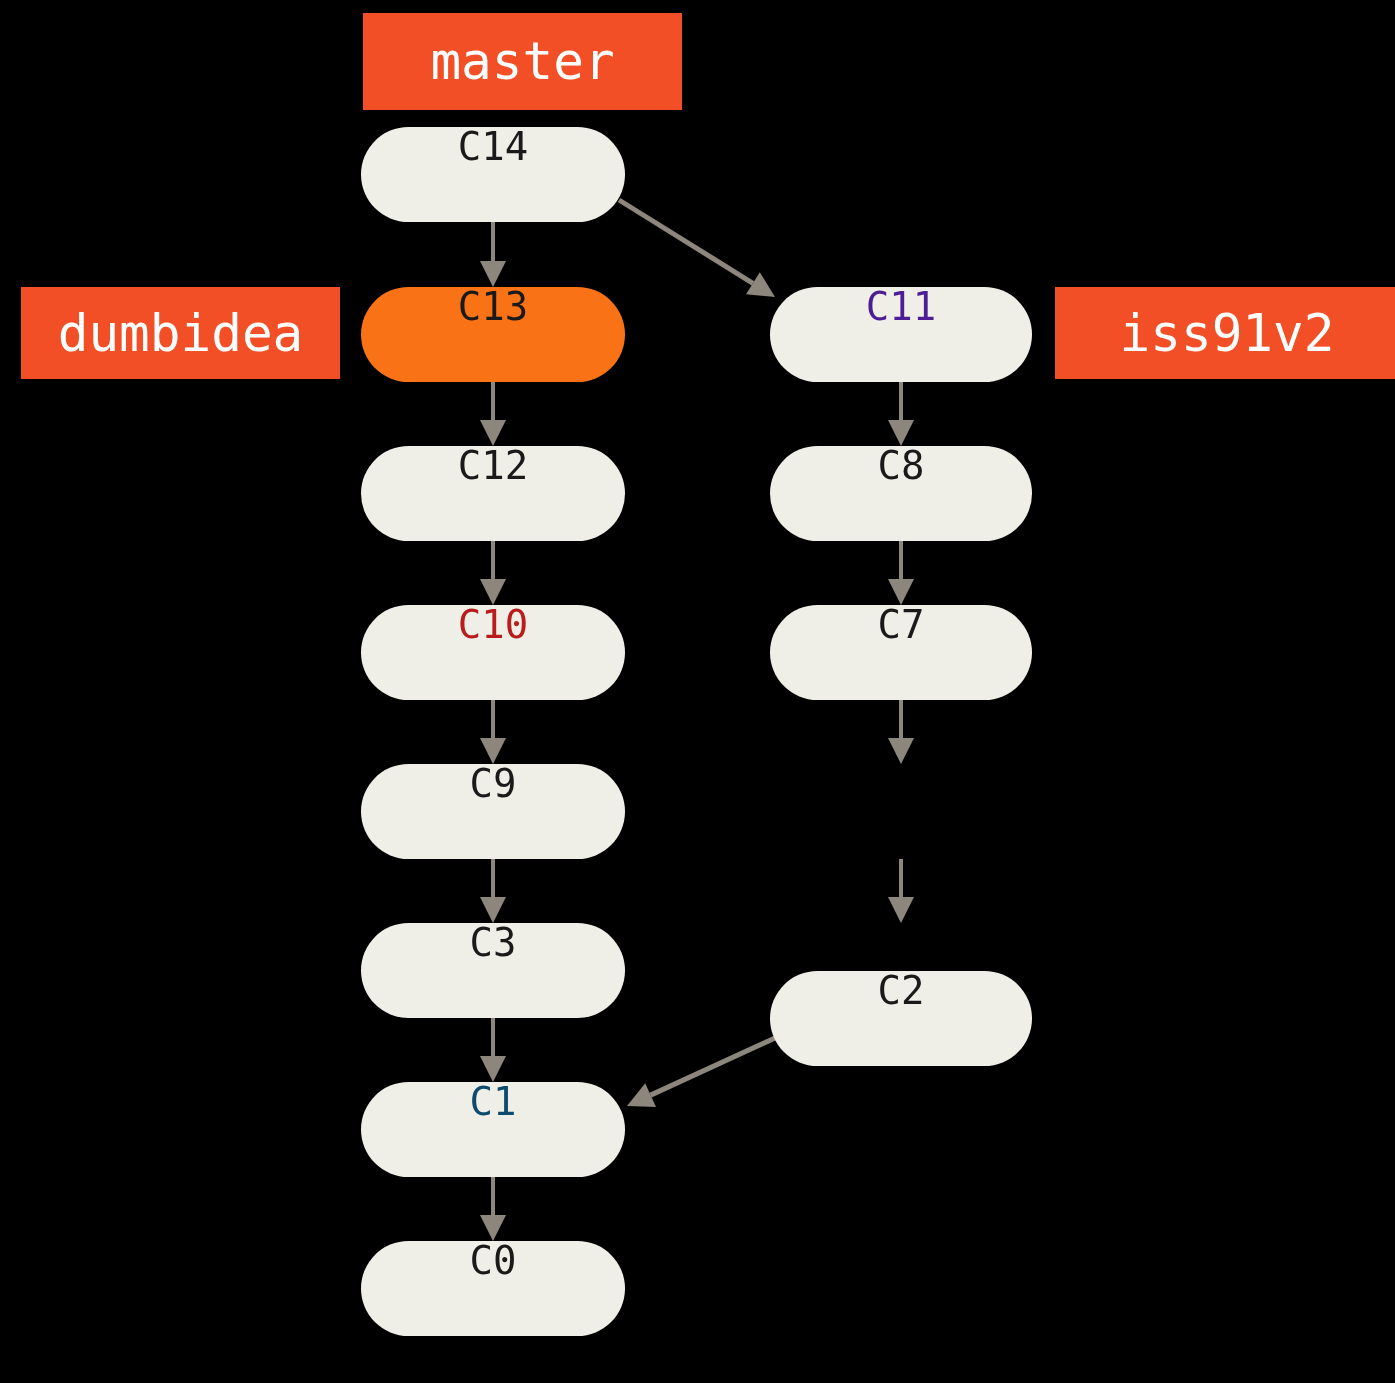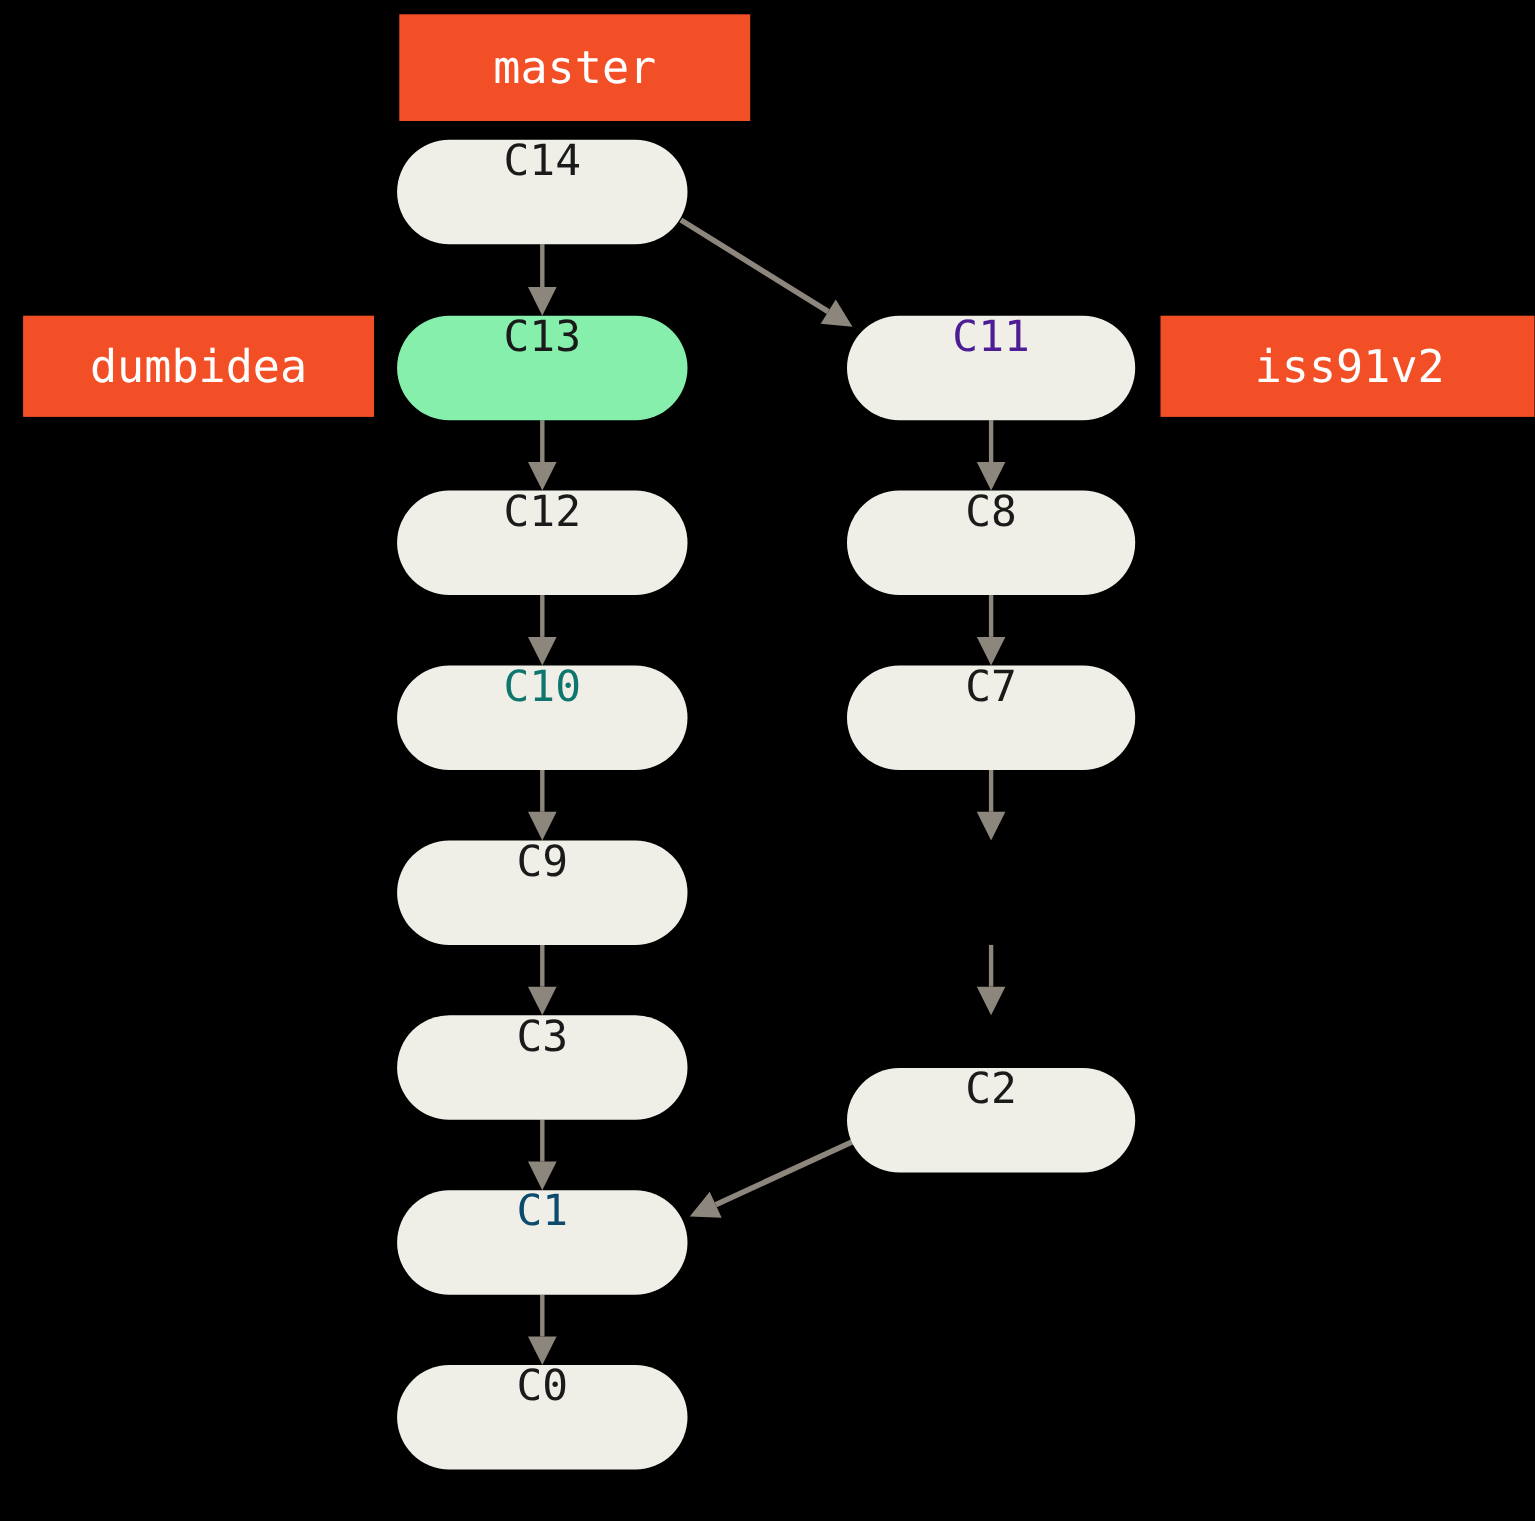--- a/index.html
+++ b/index.html
@@ -43,21 +43,21 @@
     z-index: 3;
   }
   .branch-label {
     position: absolute;
     box-sizing: border-box;
     background: #F34F26;
     display: flex;
     align-items: center;
     justify-content: center;
     color: #FFFFFF;
-    font-size: 41px;
+    font-size: 51px;
     font-family: "DejaVu Sans Mono", "Liberation Mono", monospace;
     line-height: 1;
     z-index: 4;
   }
 </style>
 </head>
 <body style="background: rgb(0, 0, 0);">
 
 <div id="graph" style="background: rgb(0, 0, 0);">
 
@@ -96,27 +96,27 @@
   <div class="branch-label" style="left: 21px; top: 287px; width: 319px; height: 92px; background: rgb(243, 79, 38); color: rgb(255, 255, 255);">
     <span>dumbidea</span>
   </div>
   <div class="branch-label" style="left: 1055px; top: 287px; width: 344px; height: 92px; background: rgb(243, 79, 38); color: rgb(255, 255, 255);">
     <span>iss91v2</span>
   </div>
 
   <div class="commit-node" style="left: 361px; top: 127px; width: 264px; height: 95px; background: rgb(240, 239, 231); color: rgb(26, 26, 26);">
     <span>C14</span>
   </div>
-  <div class="commit-node" style="left: 361px; top: 287px; width: 264px; height: 95px; background: #86efac; color: rgb(26, 26, 26);">
+  <div class="commit-node" style="left: 361px; top: 287px; width: 264px; height: 95px; background: #f97316; color: rgb(26, 26, 26);">
     <span>C13</span>
   </div>
   <div class="commit-node" style="left: 361px; top: 446px; width: 264px; height: 95px; background: rgb(240, 239, 231); color: rgb(26, 26, 26);">
     <span>C12</span>
   </div>
-  <div class="commit-node" style="left: 361px; top: 605px; width: 264px; height: 95px; background: rgb(240, 239, 231); color: #0f766e;">
+  <div class="commit-node" style="left: 361px; top: 605px; width: 264px; height: 95px; background: rgb(240, 239, 231); color: #b91c1c;">
     <span>C10</span>
   </div>
   <div class="commit-node" style="left: 361px; top: 764px; width: 264px; height: 95px; background: rgb(240, 239, 231); color: rgb(26, 26, 26);">
     <span>C9</span>
   </div>
   <div class="commit-node" style="left: 361px; top: 923px; width: 264px; height: 95px; background: rgb(240, 239, 231); color: rgb(26, 26, 26);">
     <span>C3</span>
   </div>
   <div class="commit-node" style="left: 361px; top: 1082px; width: 264px; height: 95px; background: rgb(240, 239, 231); color: #0c4a6e;">
     <span>C1</span>

